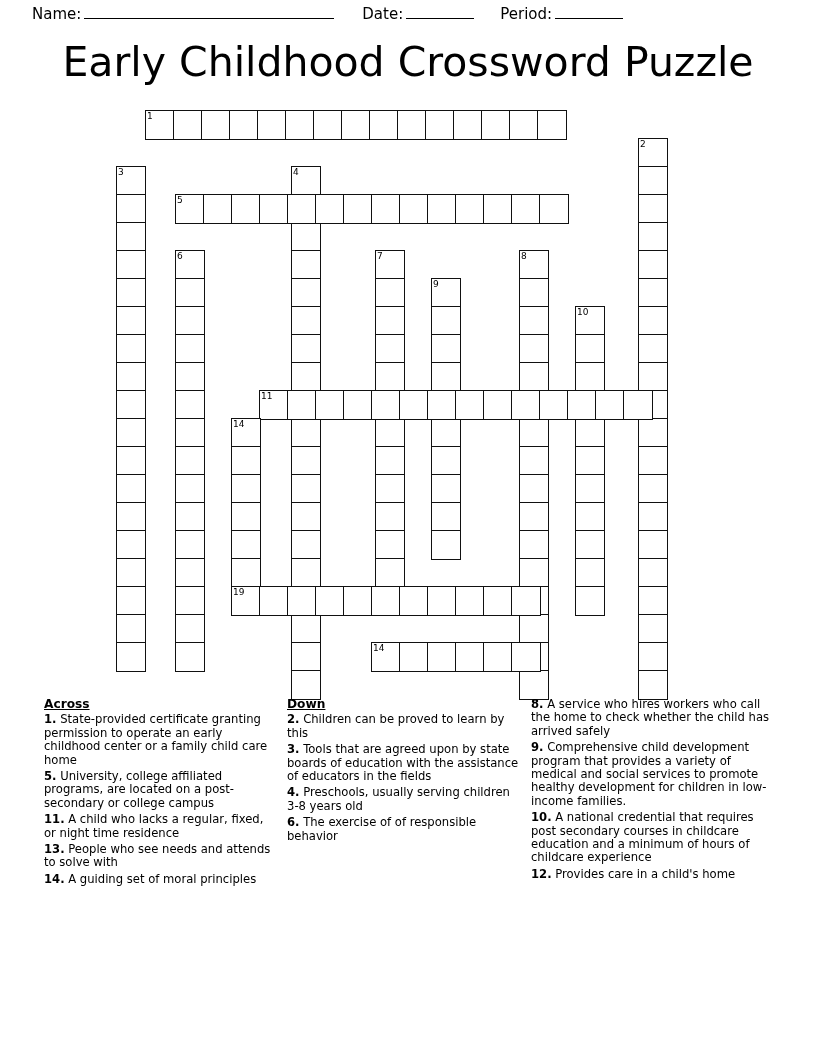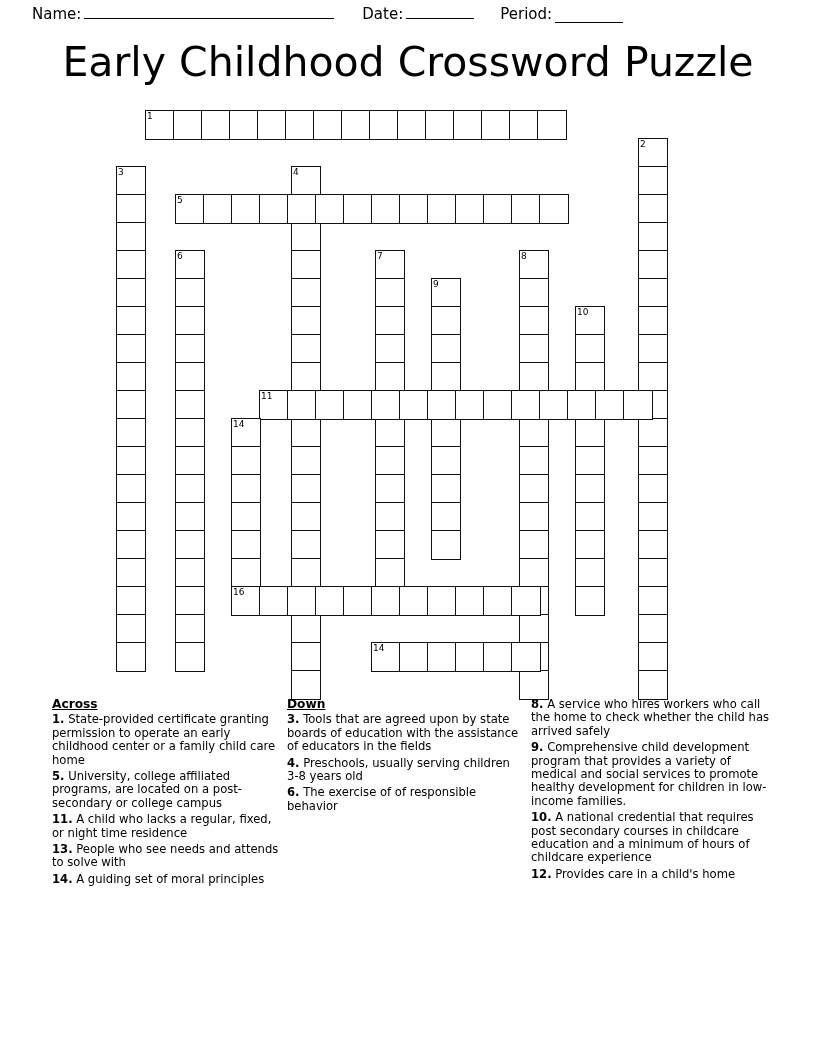--- a/index.html
+++ b/index.html
@@ -36,21 +36,21 @@
   .hdr-label { margin-right: 3px; }
   .hdr-rule {
     display: inline-block;
     border-bottom: 1px solid #000;
     height: 12px;
   }
   .hdr-name   { margin-left: 32px; }
   .hdr-name   .hdr-rule { width: 250px; }
   .hdr-date   { margin-left: 28px; text-align: center; }
   .hdr-date   .hdr-rule { width: 68px; }
-  .hdr-period { margin-left: 26px; align-items: flex-end; }
+  .hdr-period { margin-left: 26px; }
   .hdr-period .hdr-rule { width: 68px; }
 
   
   .title {
     position: absolute;
     left: 0;
     top: 38px;
     width: 816px;
     text-align: center;
     font-size: 41px;
@@ -92,21 +92,21 @@
     top: 698px;
     width: 740px;
     height: 270px;
   }
   .clue-col {
     position: absolute;
     top: 0;
     font-size: 11.6px;
     line-height: 13.4px;
   }
-  .col-a { left: 8px;   width: 232px; }
+  .col-a { left: 0px;   width: 232px; }
   .col-b { left: 243px; width: 235px; }
   .col-c { left: 487px; width: 240px; }
 
   .clue-head {
     font-weight: bold;
     text-decoration: underline;
     font-size: 12.2px;
     margin-bottom: 2px;
     display: block;
   }
@@ -325,21 +325,21 @@
     <div class="cell" style="left: 623px; top: 390px;"></div>
     <div class="cell" style="left: 231px; top: 418px;">
       <span class="num">14</span>
     </div>
     <div class="cell" style="left: 231px; top: 446px;"></div>
     <div class="cell" style="left: 231px; top: 474px;"></div>
     <div class="cell" style="left: 231px; top: 502px;"></div>
     <div class="cell" style="left: 231px; top: 530px;"></div>
     <div class="cell" style="left: 231px; top: 558px;"></div>
     <div class="cell" style="left: 231px; top: 586px;">
-      <span class="num">16</span>
+      <span class="num">19</span>
     </div>
     <div class="cell" style="left: 259px; top: 586px;"></div>
     <div class="cell" style="left: 287px; top: 586px;"></div>
     <div class="cell" style="left: 315px; top: 586px;"></div>
     <div class="cell" style="left: 343px; top: 586px;"></div>
     <div class="cell" style="left: 371px; top: 586px;"></div>
     <div class="cell" style="left: 399px; top: 586px;"></div>
     <div class="cell" style="left: 427px; top: 586px;"></div>
     <div class="cell" style="left: 455px; top: 586px;"></div>
     <div class="cell" style="left: 483px; top: 586px;"></div>
@@ -361,20 +361,21 @@
         <p class="clue"><span class="cn">1.</span><span> State-provided certificate granting permission to operate an early childhood center or a family child care home</span></p>
         <p class="clue"><span class="cn">5.</span><span> University, college affiliated programs, are located on a post-secondary or college campus</span></p>
         <p class="clue"><span class="cn">11.</span><span> A child who lacks a regular, fixed, or night time residence</span></p>
         <p class="clue"><span class="cn">13.</span><span> People who see needs and attends to solve with</span></p>
         <p class="clue"><span class="cn">14.</span><span> A guiding set of moral principles</span></p>
       </div>
   </div>
   <div class="clue-col col-b">
     <span class="clue-head">Down</span>
     <div id="down-list-1">
+        <p class="clue"><span class="cn">2.</span><span> Children can be proved to learn by this</span></p>
         <p class="clue"><span class="cn">3.</span><span> Tools that are agreed upon by state boards of education with the assistance of educators in the fields</span></p>
         <p class="clue"><span class="cn">4.</span><span> Preschools, usually serving children 3-8 years old</span></p>
         <p class="clue"><span class="cn">6.</span><span> The exercise of of responsible behavior</span></p>
       </div>
   </div>
   <div class="clue-col col-c">
     <div id="down-list-2">
         <p class="clue"><span class="cn">8.</span><span> A service who hires workers who call the home to check whether the child has arrived safely</span></p>
         <p class="clue"><span class="cn">9.</span><span> Comprehensive child development program that provides a variety of medical and social services to promote healthy development for children in low-income families.</span></p>
         <p class="clue"><span class="cn">10.</span><span> A national credential that requires post secondary courses in childcare education and a minimum of hours of childcare experience</span></p>

